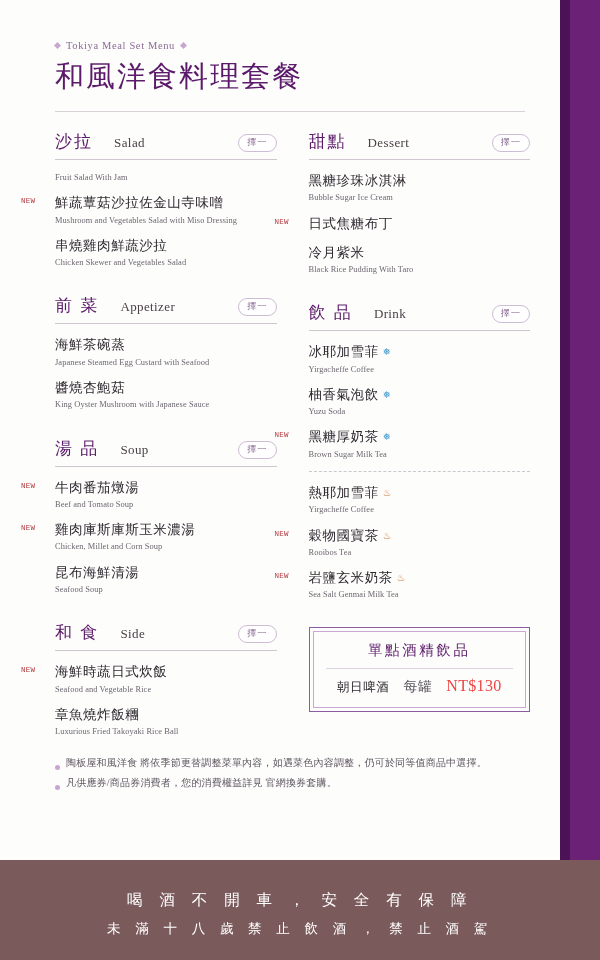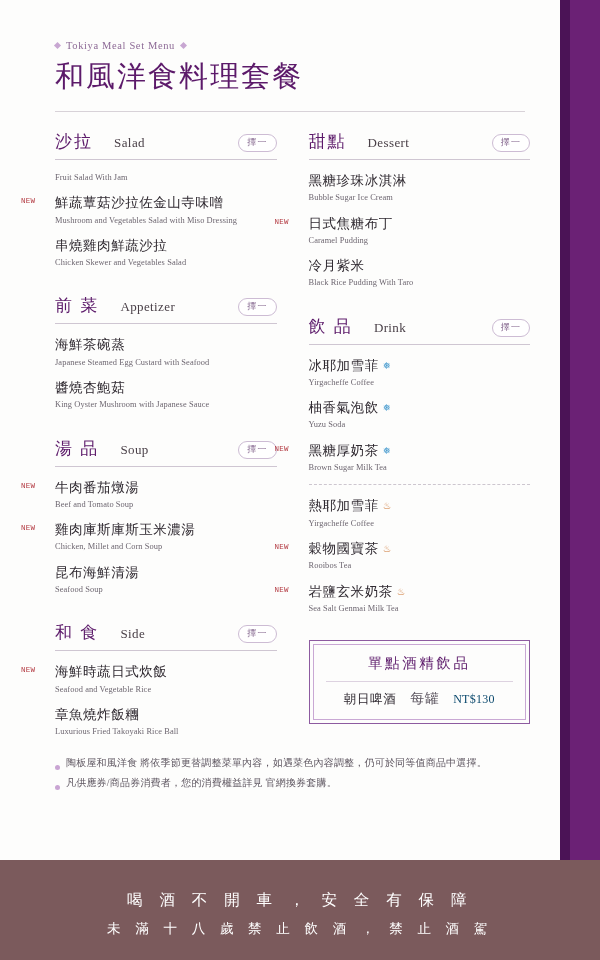--- a/index.html
+++ b/index.html
@@ -196,22 +196,22 @@
     font-size: 12.5px;
     color: #2f2930;
     letter-spacing: 0.05em;
   }
   .alcohol-unit {
     font-size: 14px;
     color: #5f5862;
     letter-spacing: 0.03em;
   }
   .alcohol-price {
-    font-size: 12px;
-    color: #0c4a6e;
+    font-size: 16px;
+    color: #ef4444;
     letter-spacing: 0.02em;
   }
   .notes {
     position: absolute;
     left: 55px;
     top: 755px;
     width: 460px;
   }
   .note {
     display: flex;
@@ -381,21 +381,20 @@
           </div>
           <div class="items">
             <div class="item">
               <span class="new"></span>
               <div class="item-cn">黑糖珍珠冰淇淋</div>
               <div class="item-en">Bubble Sugar Ice Cream</div>
             </div>
             <div class="item">
               <span class="new">NEW</span>
               <div class="item-cn">日式焦糖布丁</div>
-              <div class="item-en">Caramel Pudding</div>
             </div>
             <div class="item">
               <span class="new"></span>
               <div class="item-cn">冷月紫米</div>
               <div class="item-en">Black Rice Pudding With Taro</div>
             </div>
           </div>
         </div>
 
         <div class="section">

